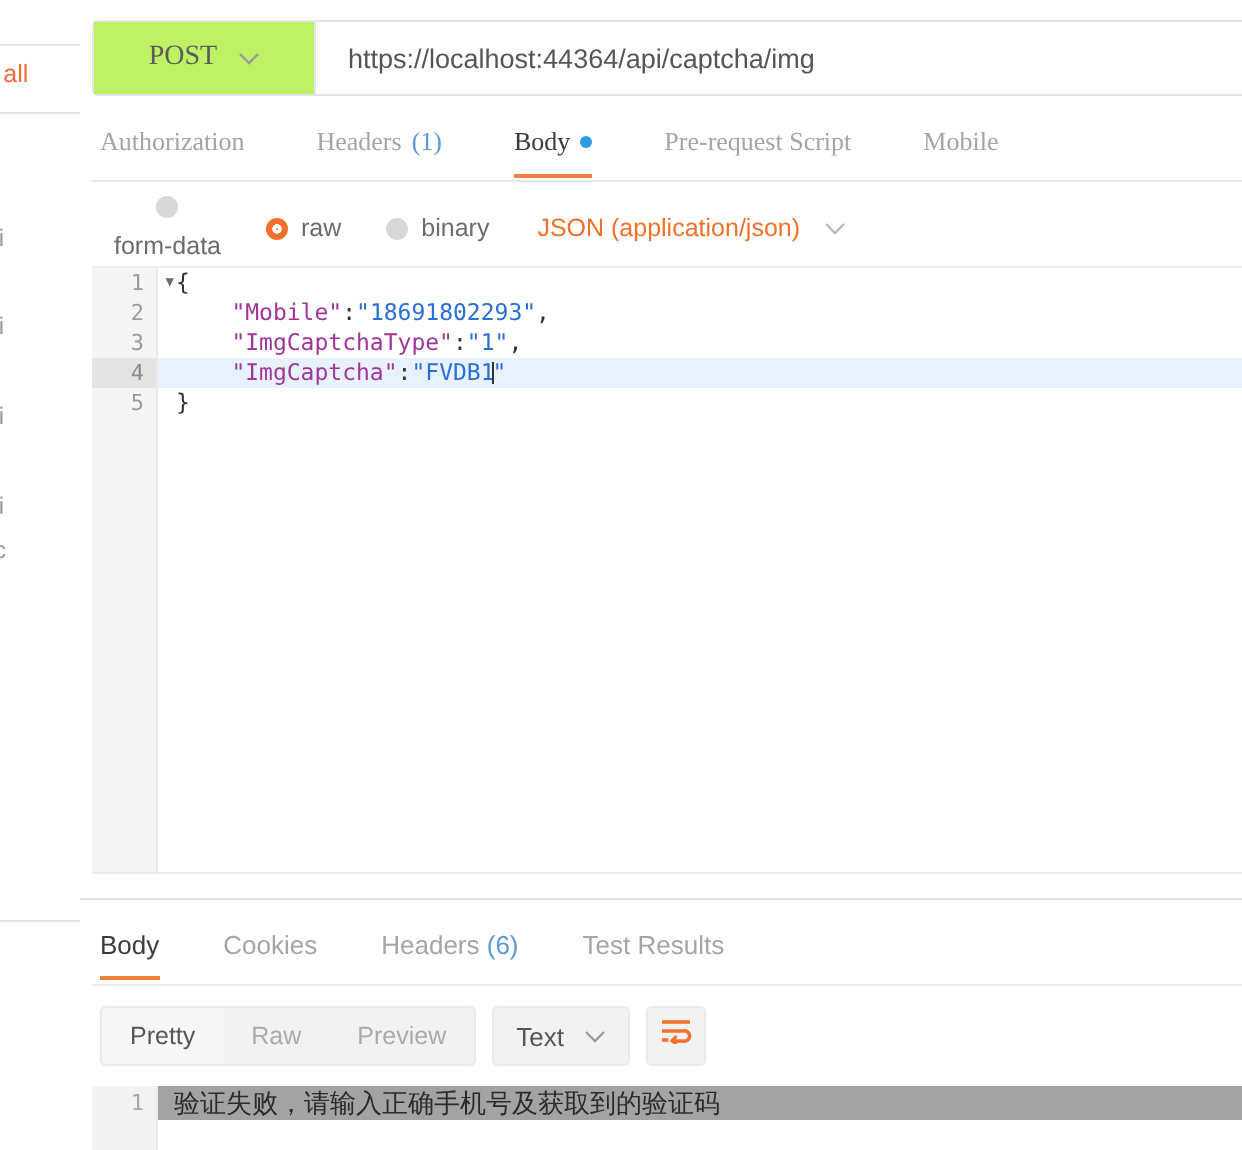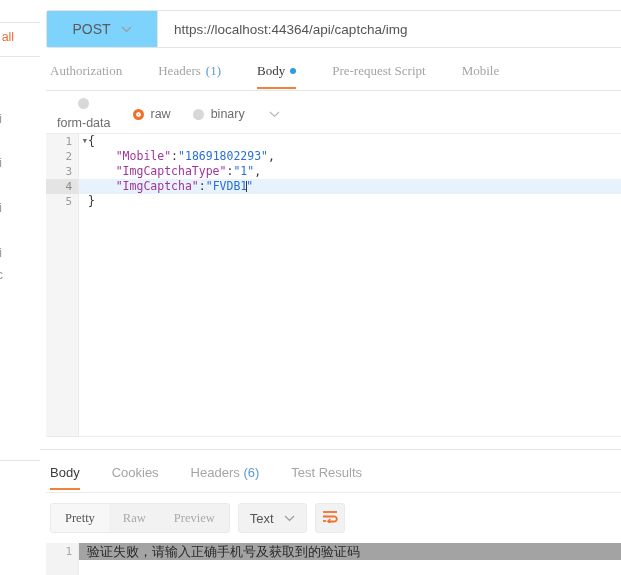--- a/index.html
+++ b/index.html
@@ -32,21 +32,22 @@
 
   
   .urlbar{
     position:absolute;left:6px;top:10px;width:617px;height:38px;
     border:1px solid #e4e4e4;border-radius:3px;background:#fafafa;
     box-sizing:border-box;display:flex;align-items:stretch;
   }
   .method{
     width:110px;display:flex;align-items:center;justify-content:center;
     gap:10px;border-right:1px solid #e4e4e4;color:#5b5b5b;font-size:14px;
-    background:#7dd3fc;
+    background:#bef264;
+    font-family:Liberation Serif, serif;
   }
   .method .caret{display:inline-block;}
   .urlfield{
     flex:1;display:flex;align-items:center;padding-left:16px;
     background:#fff;color:#555;font-size:13.5px;
   }
   .caret svg{display:block;}
 
   
   .reqtabs{
@@ -137,21 +138,21 @@
   .restab:first-child{margin-left:4px;}
   .restab.active{color:#3b3b3b;}
   .restab.active:after{
     content:"";position:absolute;left:0;right:0;bottom:-1px;height:2px;background:#f2813b;
   }
 
   
   .restoolbar{position:absolute;left:10px;top:53px;display:flex;align-items:center;gap:8px;}
   .seg{
     display:flex;background:#f2f2f2;border:1px solid #eaeaea;border-radius:3px;
-    overflow:hidden;height:30px;box-sizing:border-box;font-family:Liberation Serif, serif;
+    overflow:hidden;height:30px;box-sizing:border-box;
   }
   .seg .it{
     padding:0 14px;display:flex;align-items:center;font-size:12.5px;color:#aaa;
   }
   .seg .it.active{color:#555;background:#f7f7f7;}
   .selbox{
     display:flex;align-items:center;gap:10px;height:30px;padding:0 11px;
     background:#f2f2f2;border:1px solid #eaeaea;border-radius:3px;
     font-size:13px;color:#555;box-sizing:border-box;
   }
@@ -241,20 +242,21 @@
       </div>
       <div class="radio">
         <span class="dot on"></span>
         <span>raw</span>
       </div>
       <div class="radio">
         <span class="dot"></span>
         <span>binary</span>
       </div>
       <div class="jsontype">
+        <span>JSON (application/json)</span>
         <span class="caret">
           <svg width="11" height="7" viewBox="0 0 11 7">
               <path d="M1 1 L5.5 5.5 L10 1" stroke="#b9b9b9" stroke-width="1.2" fill="none"></path>
             </svg>
         </span>
       </div>
     </div>
 
     <div class="editor">
       <div class="gutter">

